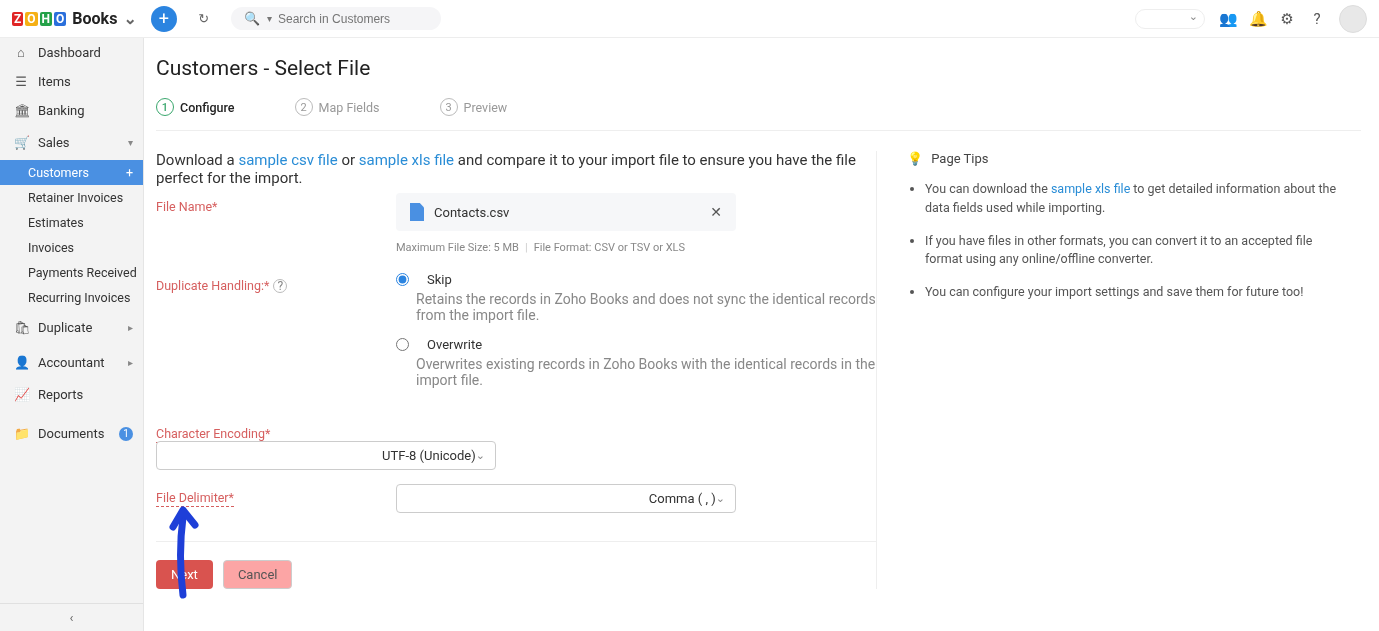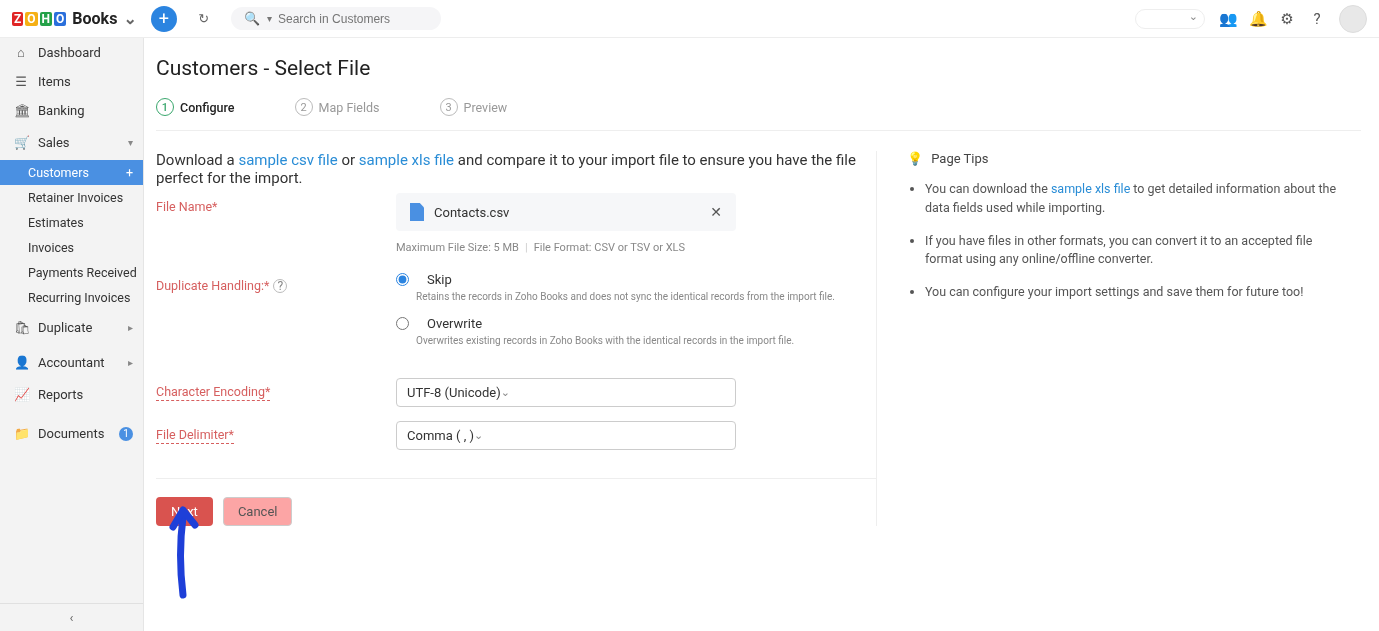--- a/index.html
+++ b/index.html
@@ -65,23 +65,23 @@
   .filebox { background: #f6f7f9; border-radius: 4px; display: flex; align-items: center; padding: 10px 14px; justify-content: space-between; max-width: 340px; }
   .filebox .fname { display: flex; align-items:center; gap:10px; color:#333; font-size:13px;}
   .filebox .ficon { width:14px; height:18px; background:#4a90e2; clip-path: polygon(0 0, 70% 0, 100% 25%, 100% 100%, 0 100%); }
   .filebox .closex { color:#555; cursor:pointer; font-size:14px;}
   .filehint { font-size: 11px; color: #888; margin-top: 10px; }
   .filehint .sep { color: #ccc; margin: 0 6px; }
   
   .radio-block { margin-bottom: 14px; }
   .radio-line { display: flex; align-items: center; gap: 18px; font-size: 13px; color: #333; }
   .radio-line input[type=radio]{ accent-color:#2b84e0; }
-  .radio-desc { font-size: 10px; color: #888; margin: 4px 0 0 20px; }
-  
-  .select { border: 1px solid #ccc; border-radius: 4px; padding: 6px 10px; font-size: 13px; color: #333; width: 340px; display:flex; justify-content:flex-start; align-items:center; cursor:pointer; background:#fff;}
+  .radio-desc { font-size: 14px; color: #888; margin: 4px 0 0 20px; }
+  
+  .select { border: 1px solid #ccc; border-radius: 4px; padding: 6px 10px; font-size: 13px; color: #333; width: 340px; display:flex; justify-content:flex-end; align-items:center; cursor:pointer; background:#fff;}
   .select .caret { color:#888; font-size:11px;}
   
   .actions { display:flex; gap:10px; margin-top:28px; padding-top:18px; border-top:1px solid #eee;}
   .btn { padding: 6px 14px; border-radius:4px; font-size:13px; cursor:pointer; border:1px solid transparent;}
   .btn-primary { background:#d9534f; color:#fff; }
   .btn-secondary { background:#fca5a5; color:#555; border-color:#ccc;}
   
   .tips-head { display:flex; align-items:center; gap:8px; margin-bottom:14px; font-size:13px; color:#444;}
   .tips-col ul { list-style: disc; padding-left: 18px; }
   .tips-col li { margin-bottom: 14px; line-height:1.5; font-size:12.5px; color:#555;}
@@ -226,21 +226,21 @@
               <div class="radio-block">
                 <label class="radio-line">
                     <input type="radio" name="dup" style="">
                     <span>Overwrite</span>
                   </label>
                 <div class="radio-desc">Overwrites existing records in Zoho Books with the identical records in the import file.</div>
               </div>
             </div>
           </div>
 
-          <div class="form-row" style="margin-top:18px;">
+          <div class="form-row" style="margin-top:18px;flex-direction:column;">
             <div class="form-label dotted"><span>Character Encoding*</span></div>
             <div class="form-control-area">
               <div class="select">
                   <span>UTF-8 (Unicode)</span>
                   <span class="caret">⌄</span>
                 </div>
             </div>
           </div>
 
           <div class="form-row">

